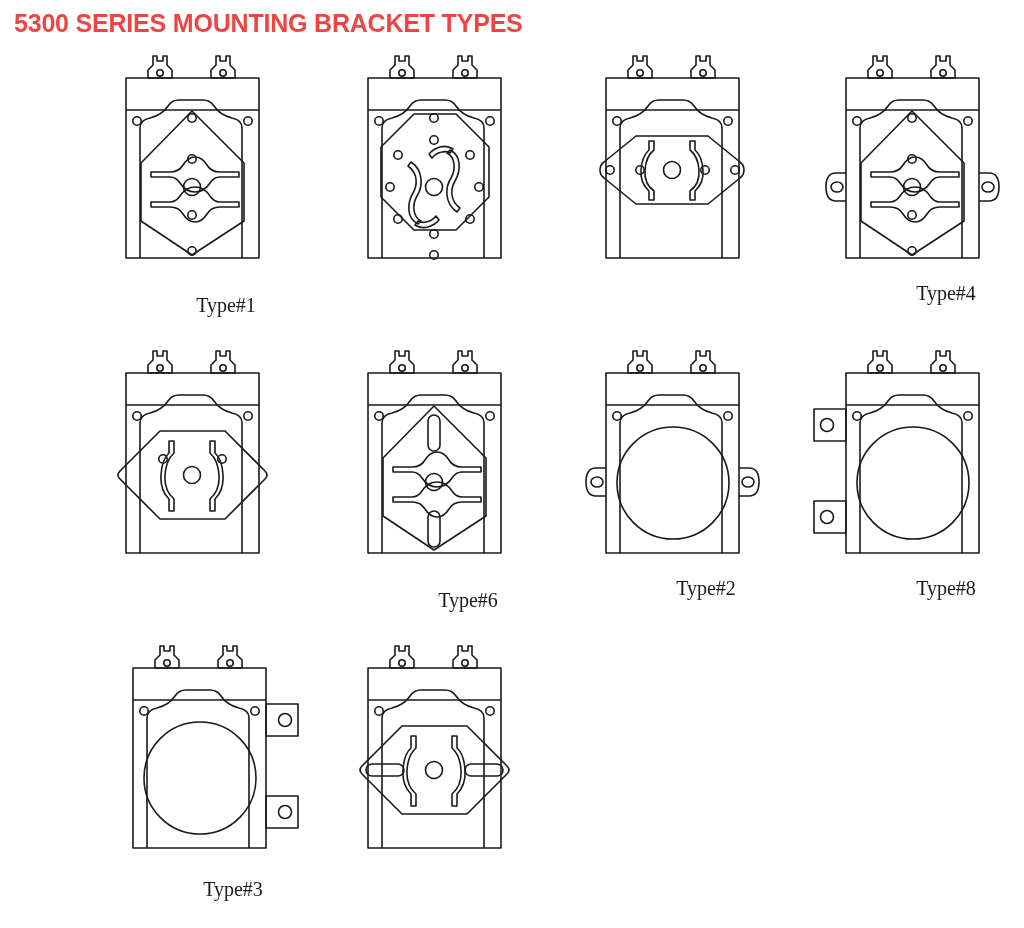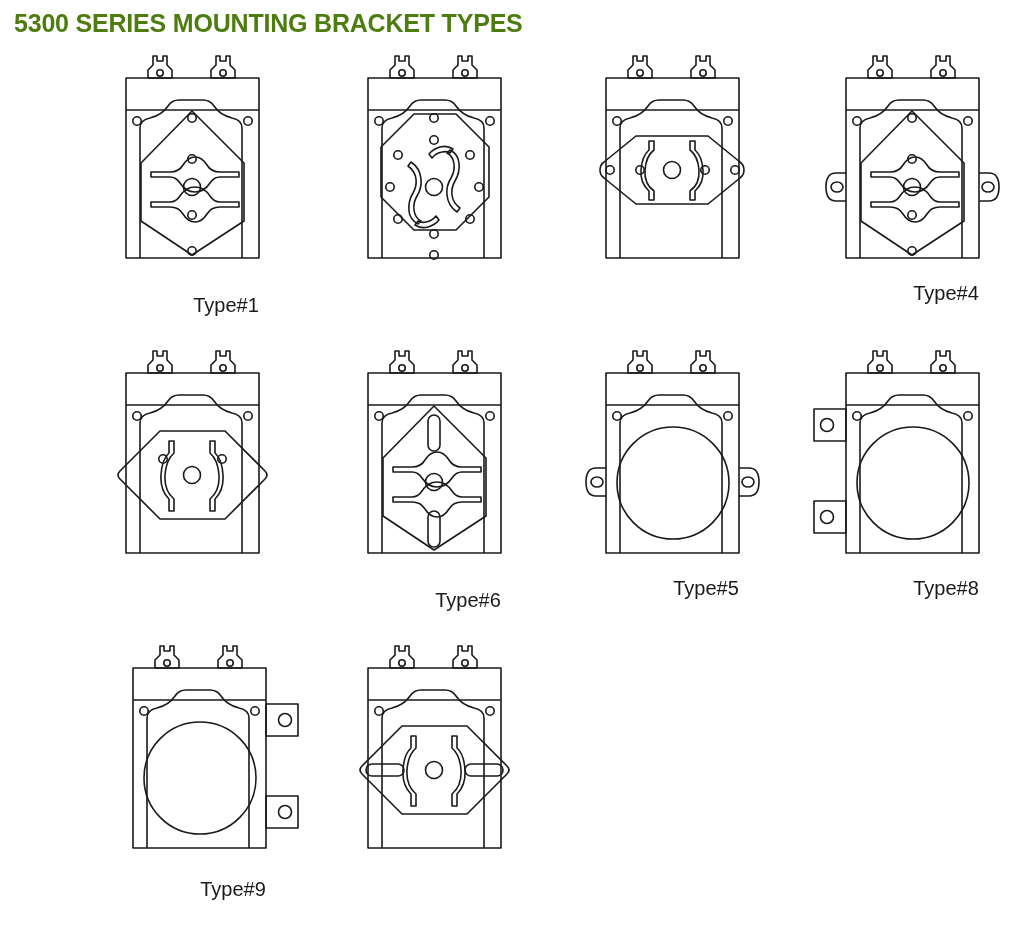--- a/index.html
+++ b/index.html
@@ -15,33 +15,34 @@
     color: #000000;
     overflow: hidden;
   }
   #page-title {
     position: absolute;
     left: 14px;
     top: 9px;
     font-size: 25px;
     font-weight: bold;
     letter-spacing: -0.2px;
-    color: #4d7c0f;
+    color: #ef4444;
     white-space: nowrap;
   }
   .grid {
     position: absolute;
     left: 0;
     top: 48px;
     width: 1024px;
   }
   .row {
     position: relative;
     width: 1024px;
     height: 295px;
+    font-family: Liberation Serif, serif;
   }
   .cell {
     position: absolute;
     top: 0;
     width: 256px;
     height: 295px;
   }
   .cell .art {
     position: absolute;
     left: 0;
@@ -302,21 +303,21 @@
             <line x1="28" y1="62" x2="161" y2="62"></line>
             <path d="M42,210 v-130 q0,-8 10,-10 q12,-3 18,-12 q4,-6 11,-6
                      h24 q7,0 11,6 q6,9 18,12 q10,2 10,10 v130"></path>
             <circle cx="39" cy="73" r="4.2"></circle>
             <circle cx="150" cy="73" r="4.2"></circle>
 
             <circle cx="95" cy="140" r="56"></circle>
           </g>
         </svg>
       </div>
-      <div class="cap high">Type#5</div>
+      <div class="cap high">Type#2</div>
     </div>
 
     <div class="cell" style="left:818px">
       <div class="art">
         <svg viewBox="0 0 256 240">
           <g fill="none" stroke="#1a1a1a" stroke-width="1.6" stroke-linejoin="round">
             <path d="M55,17 v-9 h4 v5 h6 v-5 h4 v9 l5,5 v8 h-24 v-8 z"></path>
             <circle cx="62" cy="25" r="3.2"></circle>
             <path d="M118,17 v-9 h4 v5 h6 v-5 h4 v9 l5,5 v8 h-24 v-8 z"></path>
             <circle cx="125" cy="25" r="3.2"></circle>
@@ -358,21 +359,21 @@
             <rect x="28" y="30" width="133" height="180"></rect>
             <line x1="28" y1="62" x2="161" y2="62"></line>
             <path d="M42,210 v-130 q0,-8 10,-10 q12,-3 18,-12 q4,-6 11,-6
                      h24 q7,0 11,6 q6,9 18,12 q10,2 10,10 v130"></path>
             <circle cx="39" cy="73" r="4.2"></circle>
             <circle cx="150" cy="73" r="4.2"></circle>
             <circle cx="95" cy="140" r="56"></circle>
           </g>
         </svg>
       </div>
-      <div class="cap mid">Type#9</div>
+      <div class="cap mid">Type#3</div>
     </div>
 
     <div class="cell" style="left:340px">
       <div class="art">
         <svg viewBox="0 0 256 240">
           <g fill="none" stroke="#1a1a1a" stroke-width="1.6" stroke-linejoin="round">
             <path d="M55,17 v-9 h4 v5 h6 v-5 h4 v9 l5,5 v8 h-24 v-8 z"></path>
             <circle cx="62" cy="25" r="3.2"></circle>
             <path d="M118,17 v-9 h4 v5 h6 v-5 h4 v9 l5,5 v8 h-24 v-8 z"></path>
             <circle cx="125" cy="25" r="3.2"></circle>

